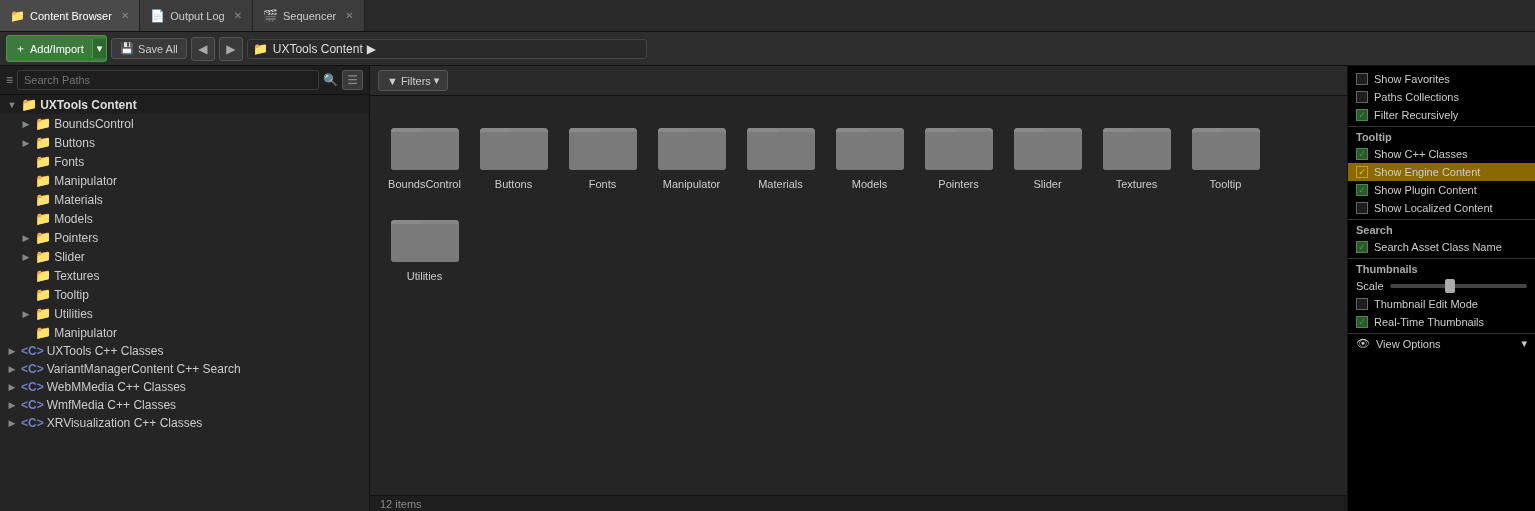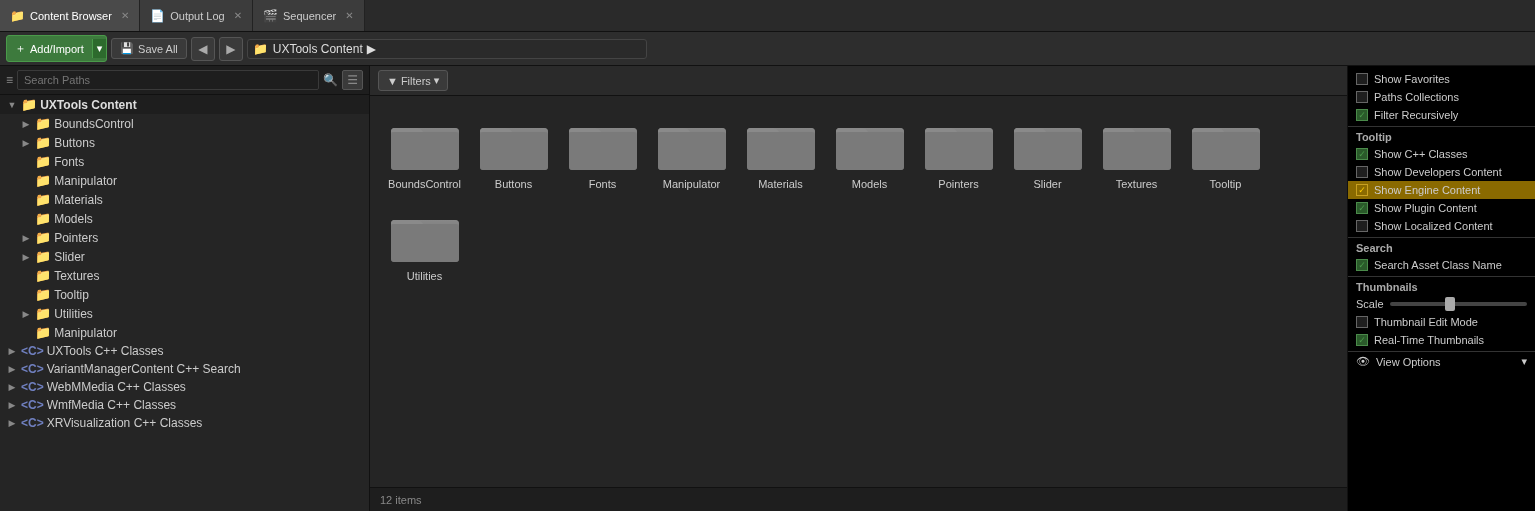--- a/index.html
+++ b/index.html
@@ -268,21 +268,21 @@
     }
 
     .status-bar {
       display: flex;
       align-items: center;
       background: #1e1e1e;
       border-top: 1px solid #111;
       padding: 3px 10px;
       font-size: 11px;
       color: #888;
-      height: 24px;
+      height: 16px;
     }
 
     
     .right-panel {
       width: 188px;
       background: #000000;
       border-left: 1px solid #111;
       display: flex;
       flex-direction: column;
       padding: 4px 0;
@@ -728,24 +728,20 @@
 
     <div class="section-header">
       <span>Tooltip</span>
     </div>
 
     <div class="option-row">
       <div class="checkbox checked">✓</div>
       <span>Show C++ Classes</span>
     </div>
 
-    <div class="option-row">
-      <div class="checkbox"></div>
-      <span>Show Developers Content</span>
-    </div>
 
     <div class="option-row highlighted">
       <div class="checkbox checked-yellow">✓</div>
       <span>Show Engine Content</span>
     </div>
 
     <div class="option-row">
       <div class="checkbox checked">✓</div>
       <span>Show Plugin Content</span>
     </div>

